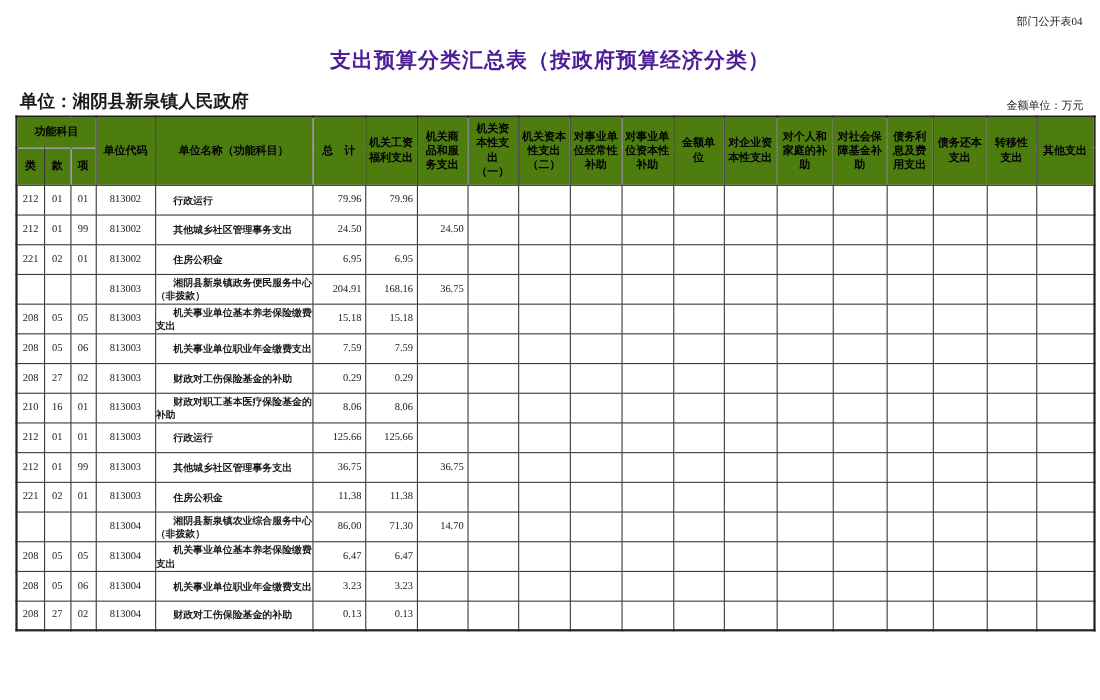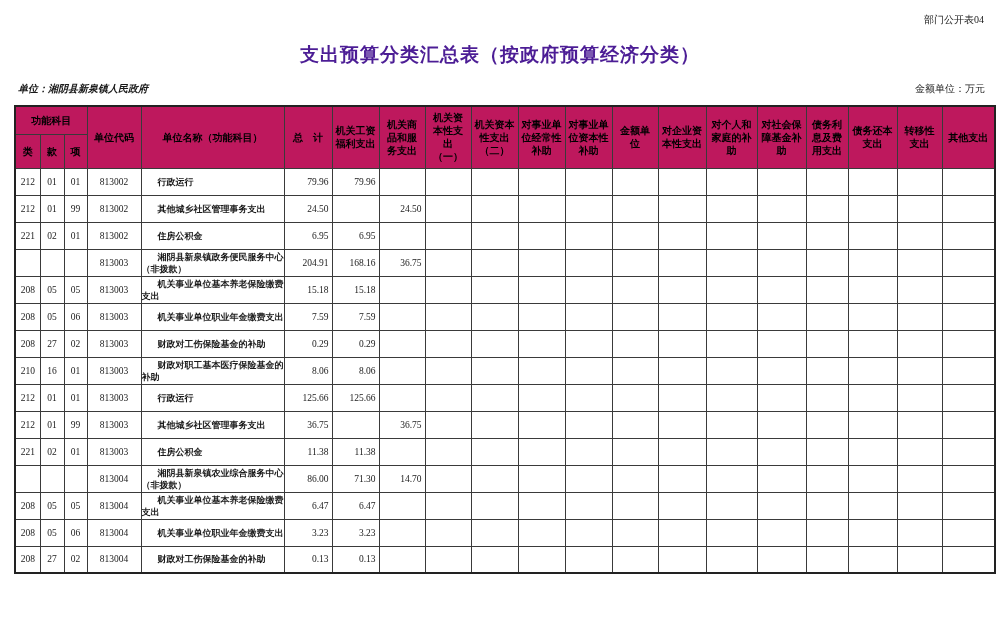--- a/index.html
+++ b/index.html
@@ -33,21 +33,21 @@
   }
   .meta-row {
     position: absolute;
     top: 82px;
     left: 18px;
     right: 15px;
     display: flex;
     justify-content: space-between;
     align-items: flex-end;
   }
-  .unit-label { font-size: 10px; font-weight: bold; font-style: italic; }
+  .unit-label { font-size: 16px; font-weight: bold; }
   .amount-unit-label { font-size: 10px; }
   .table-wrap {
     position: absolute;
     top: 105px;
     left: 14px;
   }
   table.budget {
     border-collapse: collapse;
     table-layout: fixed;
     width: 980px;
@@ -58,21 +58,21 @@
     overflow: hidden;
     box-sizing: border-box;
   }
   thead th {
     font-size: 10px;
     font-weight: bold;
     text-align: center;
     vertical-align: middle;
     padding: 1px 3px;
     line-height: 13px;
-    background: #be185d;
+    background: #4d7c0f;
     color: #000;
   }
   thead tr.hdr-top { height: 28px; }
   thead tr.hdr-sub { height: 34px; }
   tbody tr { height: 27px; margin-left: 28px; }
   tbody td {
     vertical-align: middle;
     background: #fff;
   }
   td.c-center {

